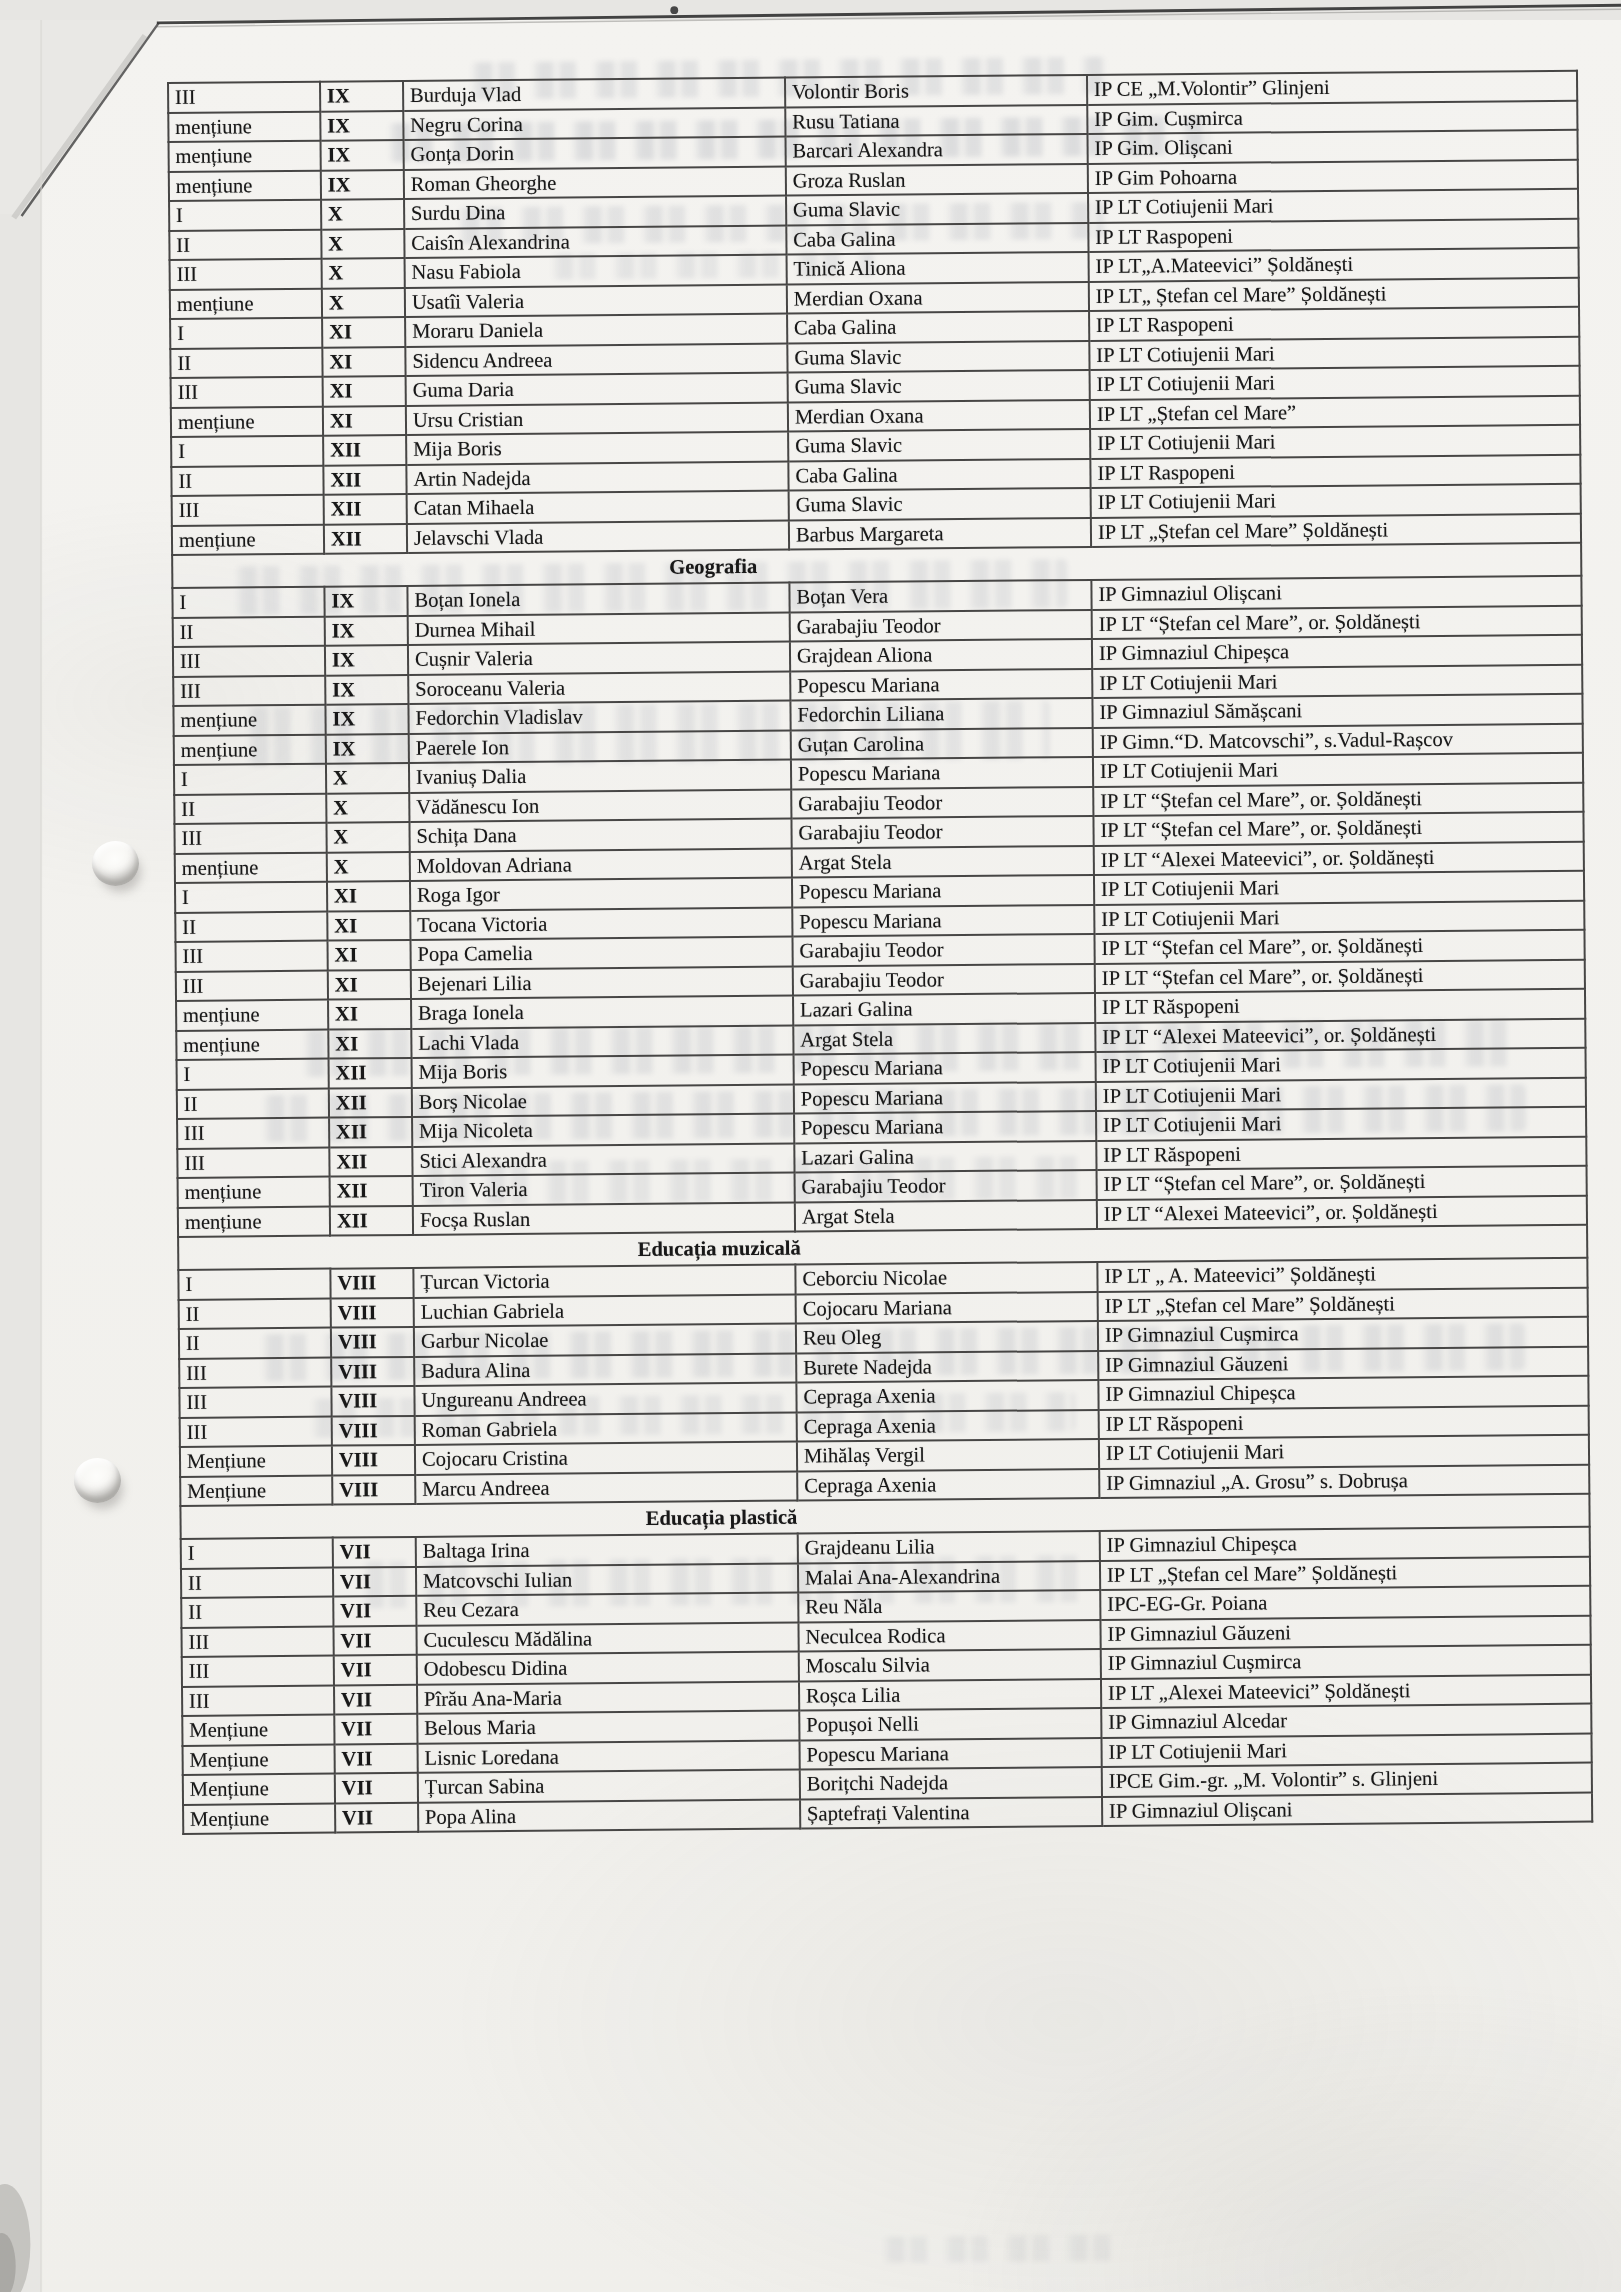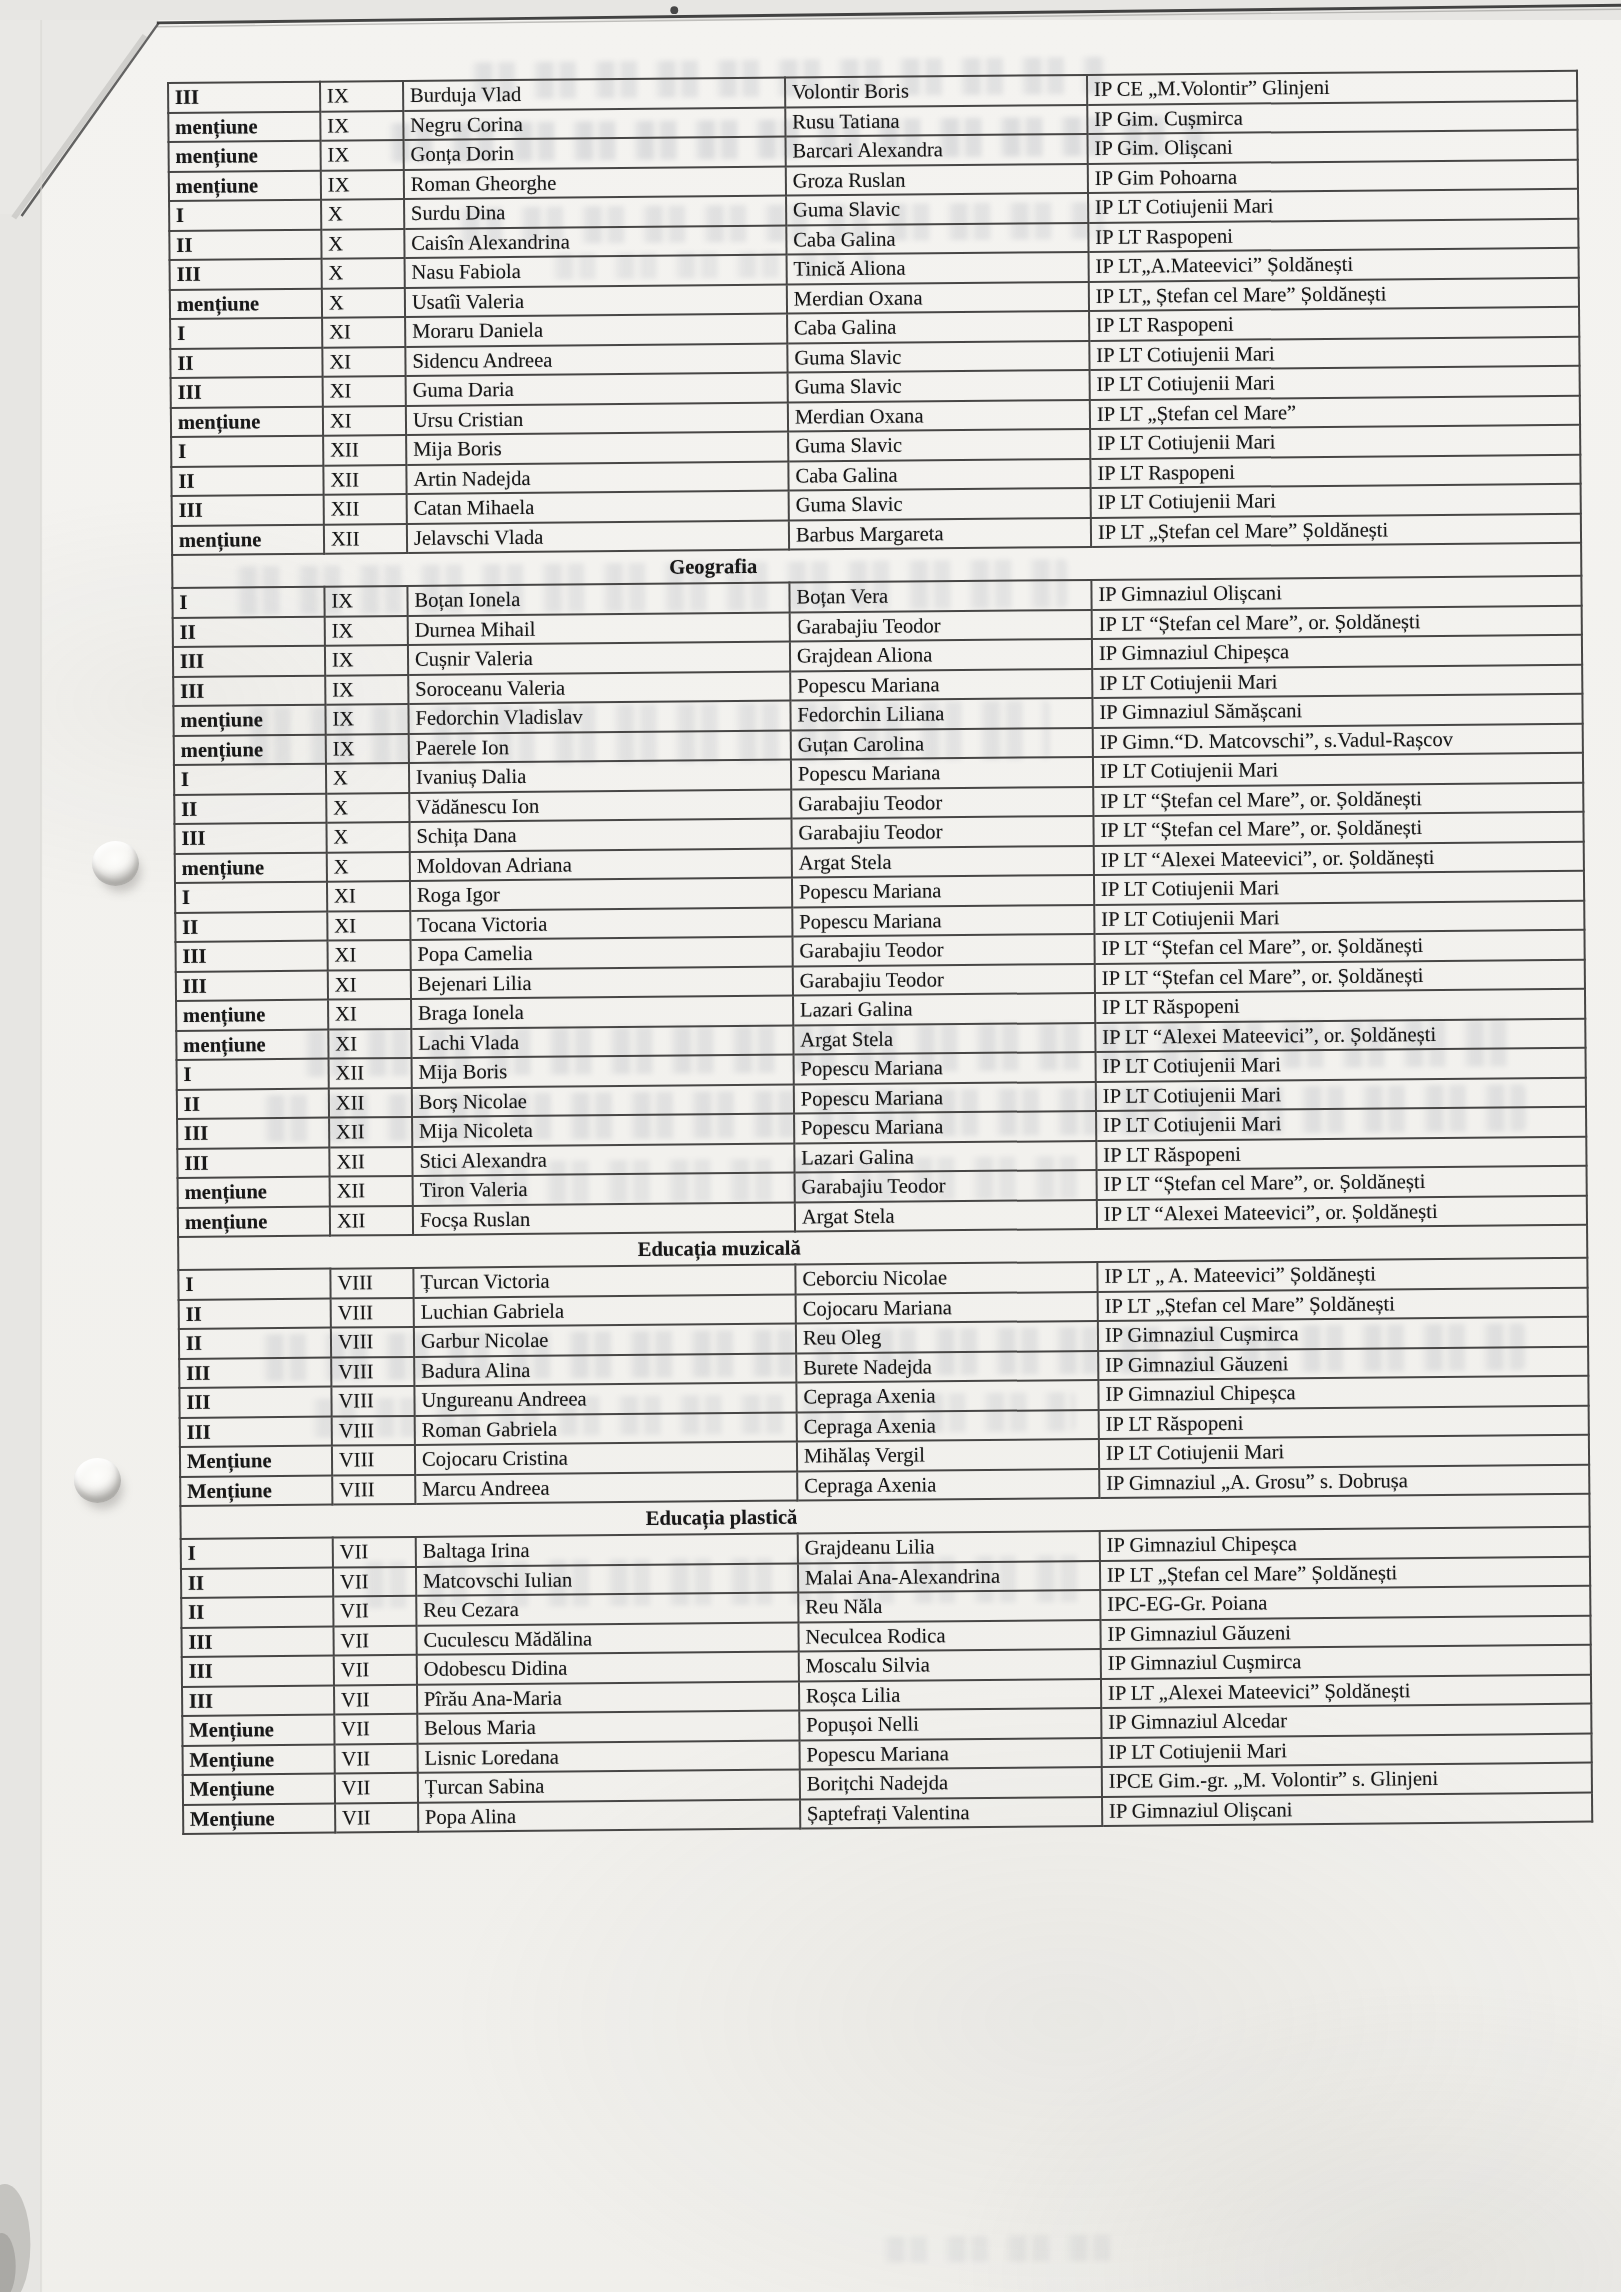--- a/index.html
+++ b/index.html
@@ -43,22 +43,22 @@
     position:absolute; left:167px; top:82px; width:1409px;
     border-collapse:collapse; table-layout:fixed;
     color:#181818; font-size:20.6px;
     text-shadow:0 0 1px rgba(20,20,20,.35);
   }
   table.results td {
     border:2px solid #474645;
     height:25.5px; line-height:23.5px; padding:1px 5.9px;
     overflow:hidden; white-space:nowrap;
   }
-  td.c-place { font-weight:bold; padding-left:13.7px; }
-  td.c-grade { font-weight:normal; padding-left:17.6px; }
+  td.c-place { font-weight:normal; padding-left:13.7px; }
+  td.c-grade { font-weight:bold; padding-left:17.6px; }
   td.c-student { padding-left:13.7px; }
   td.c-teacher { padding-left:15.7px; }
   td.c-inst { padding-left:11.8px; }
   tr.section-row td {
     font-weight:bold; text-align:center; height:29px; line-height:27.4px;
     padding-right:333px;
   }
 </style>
 </head>
 <body>

